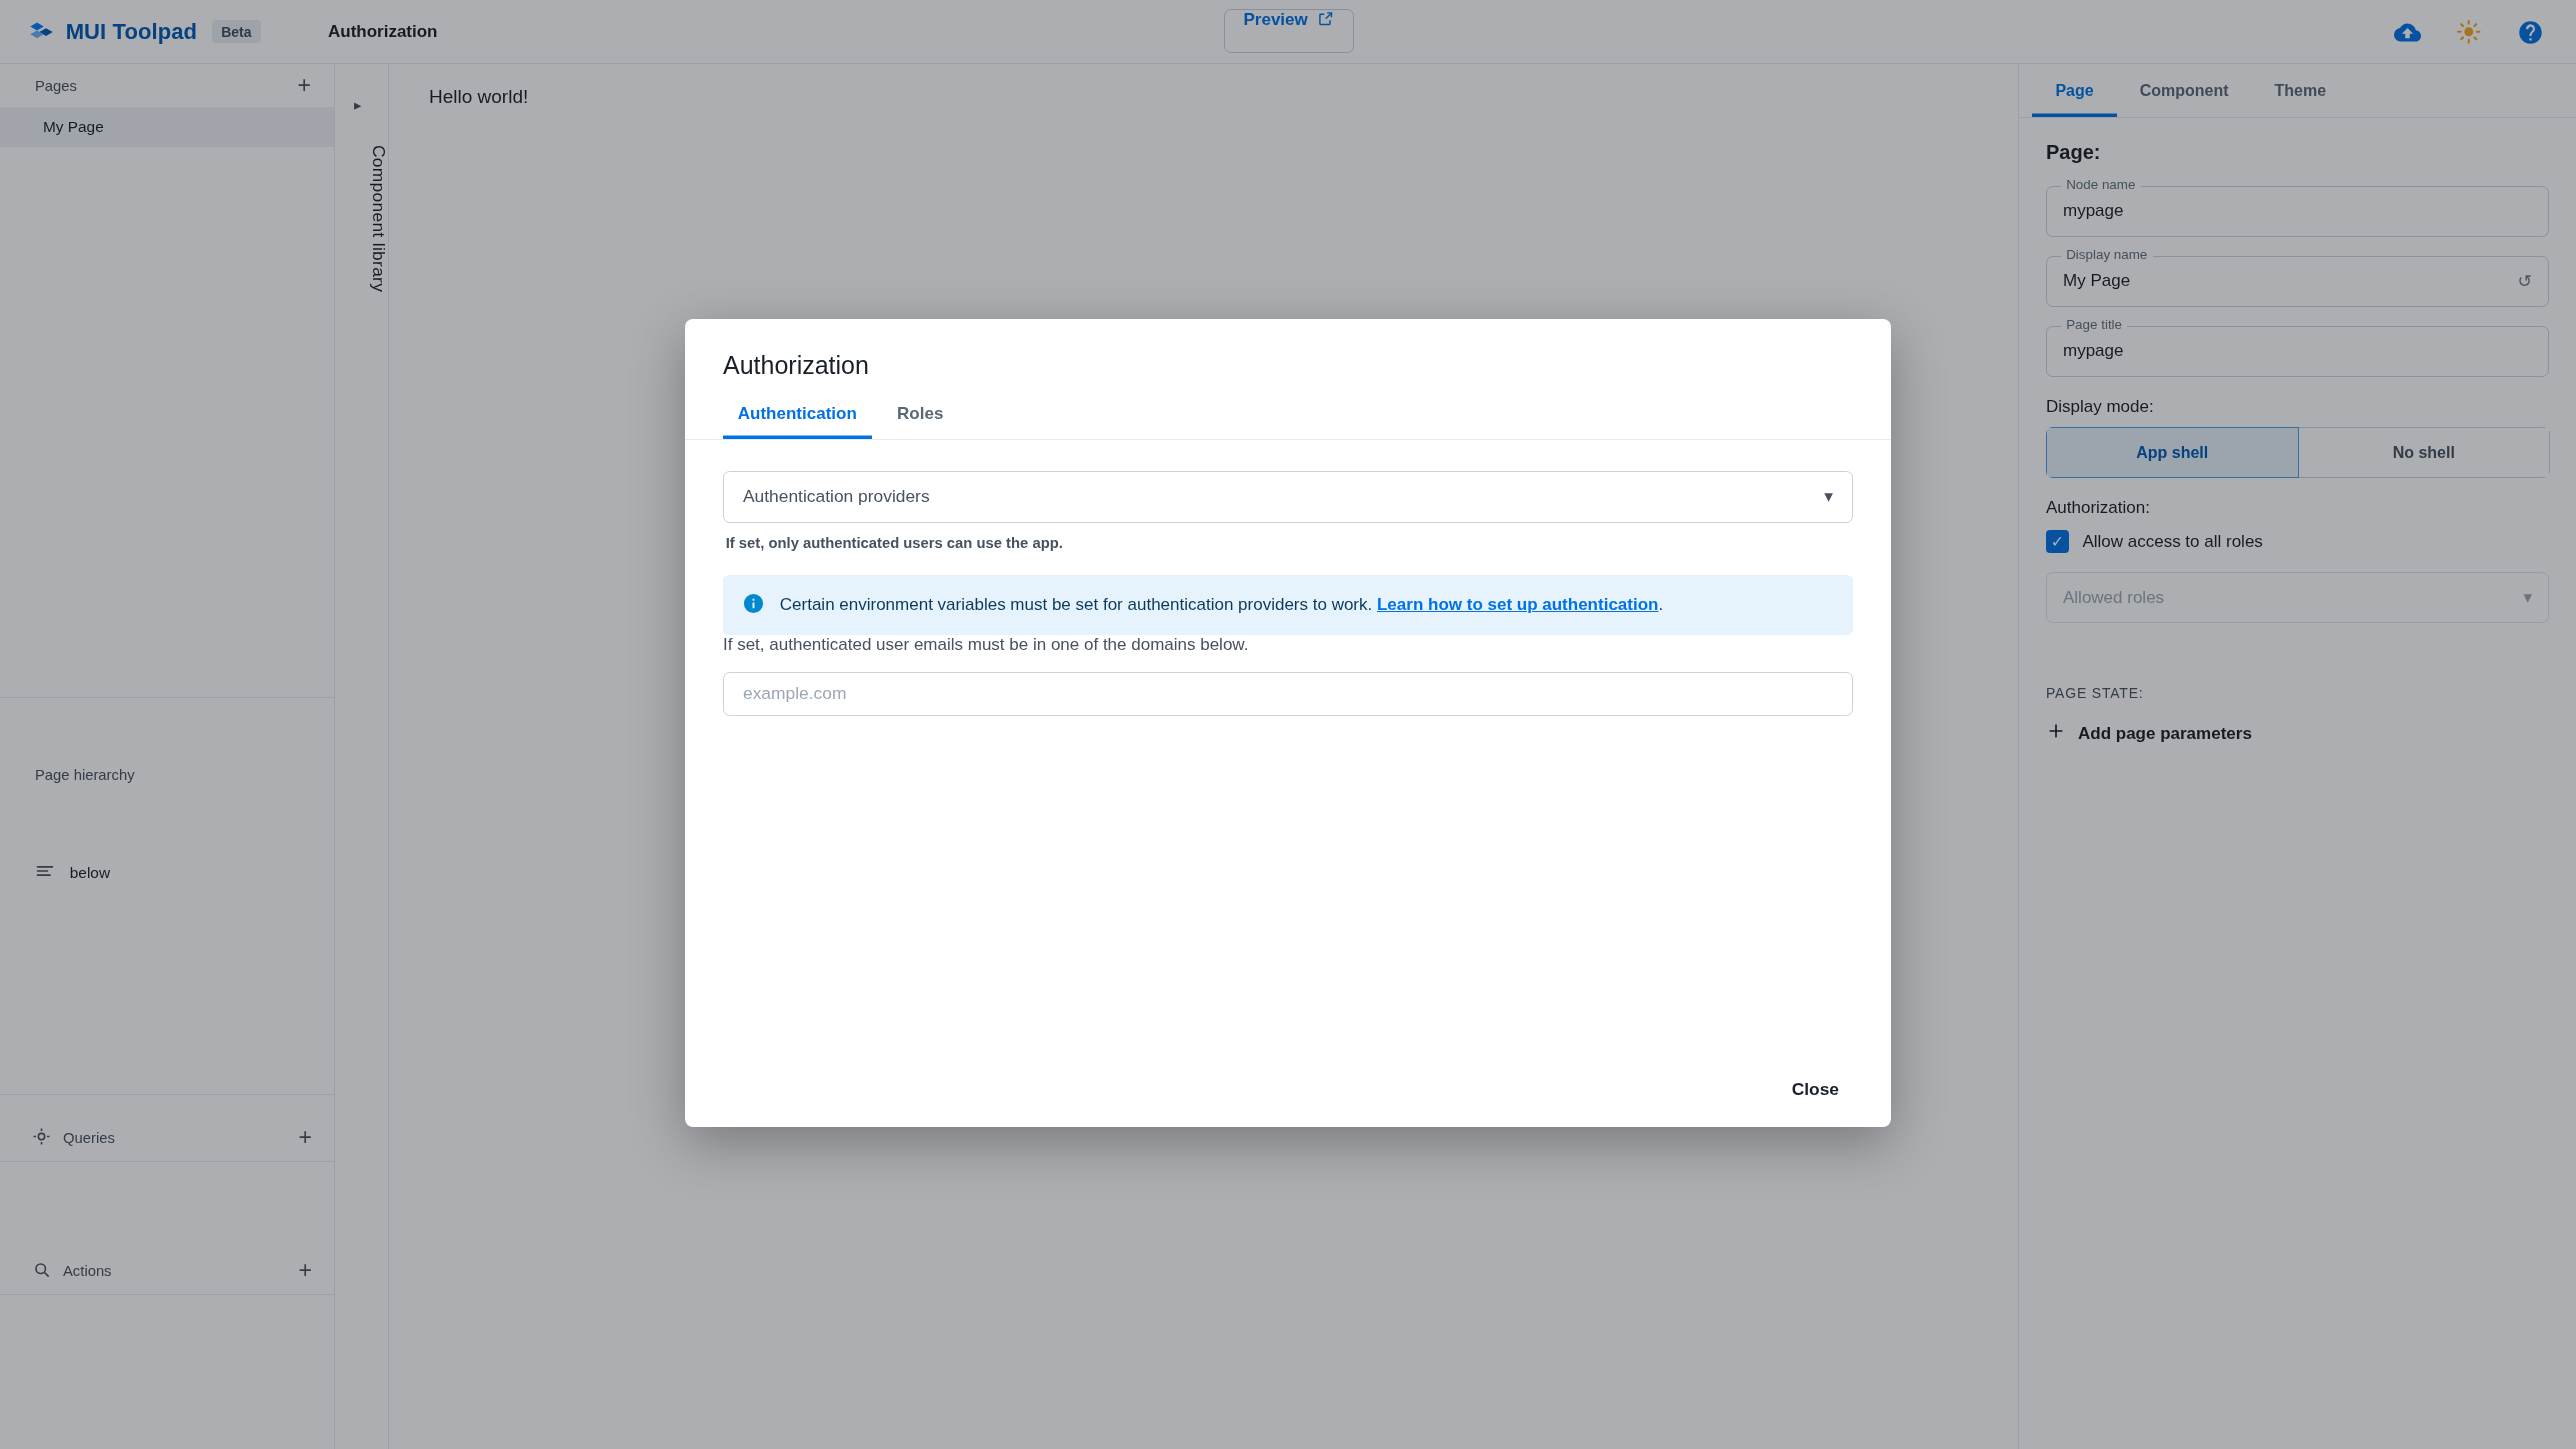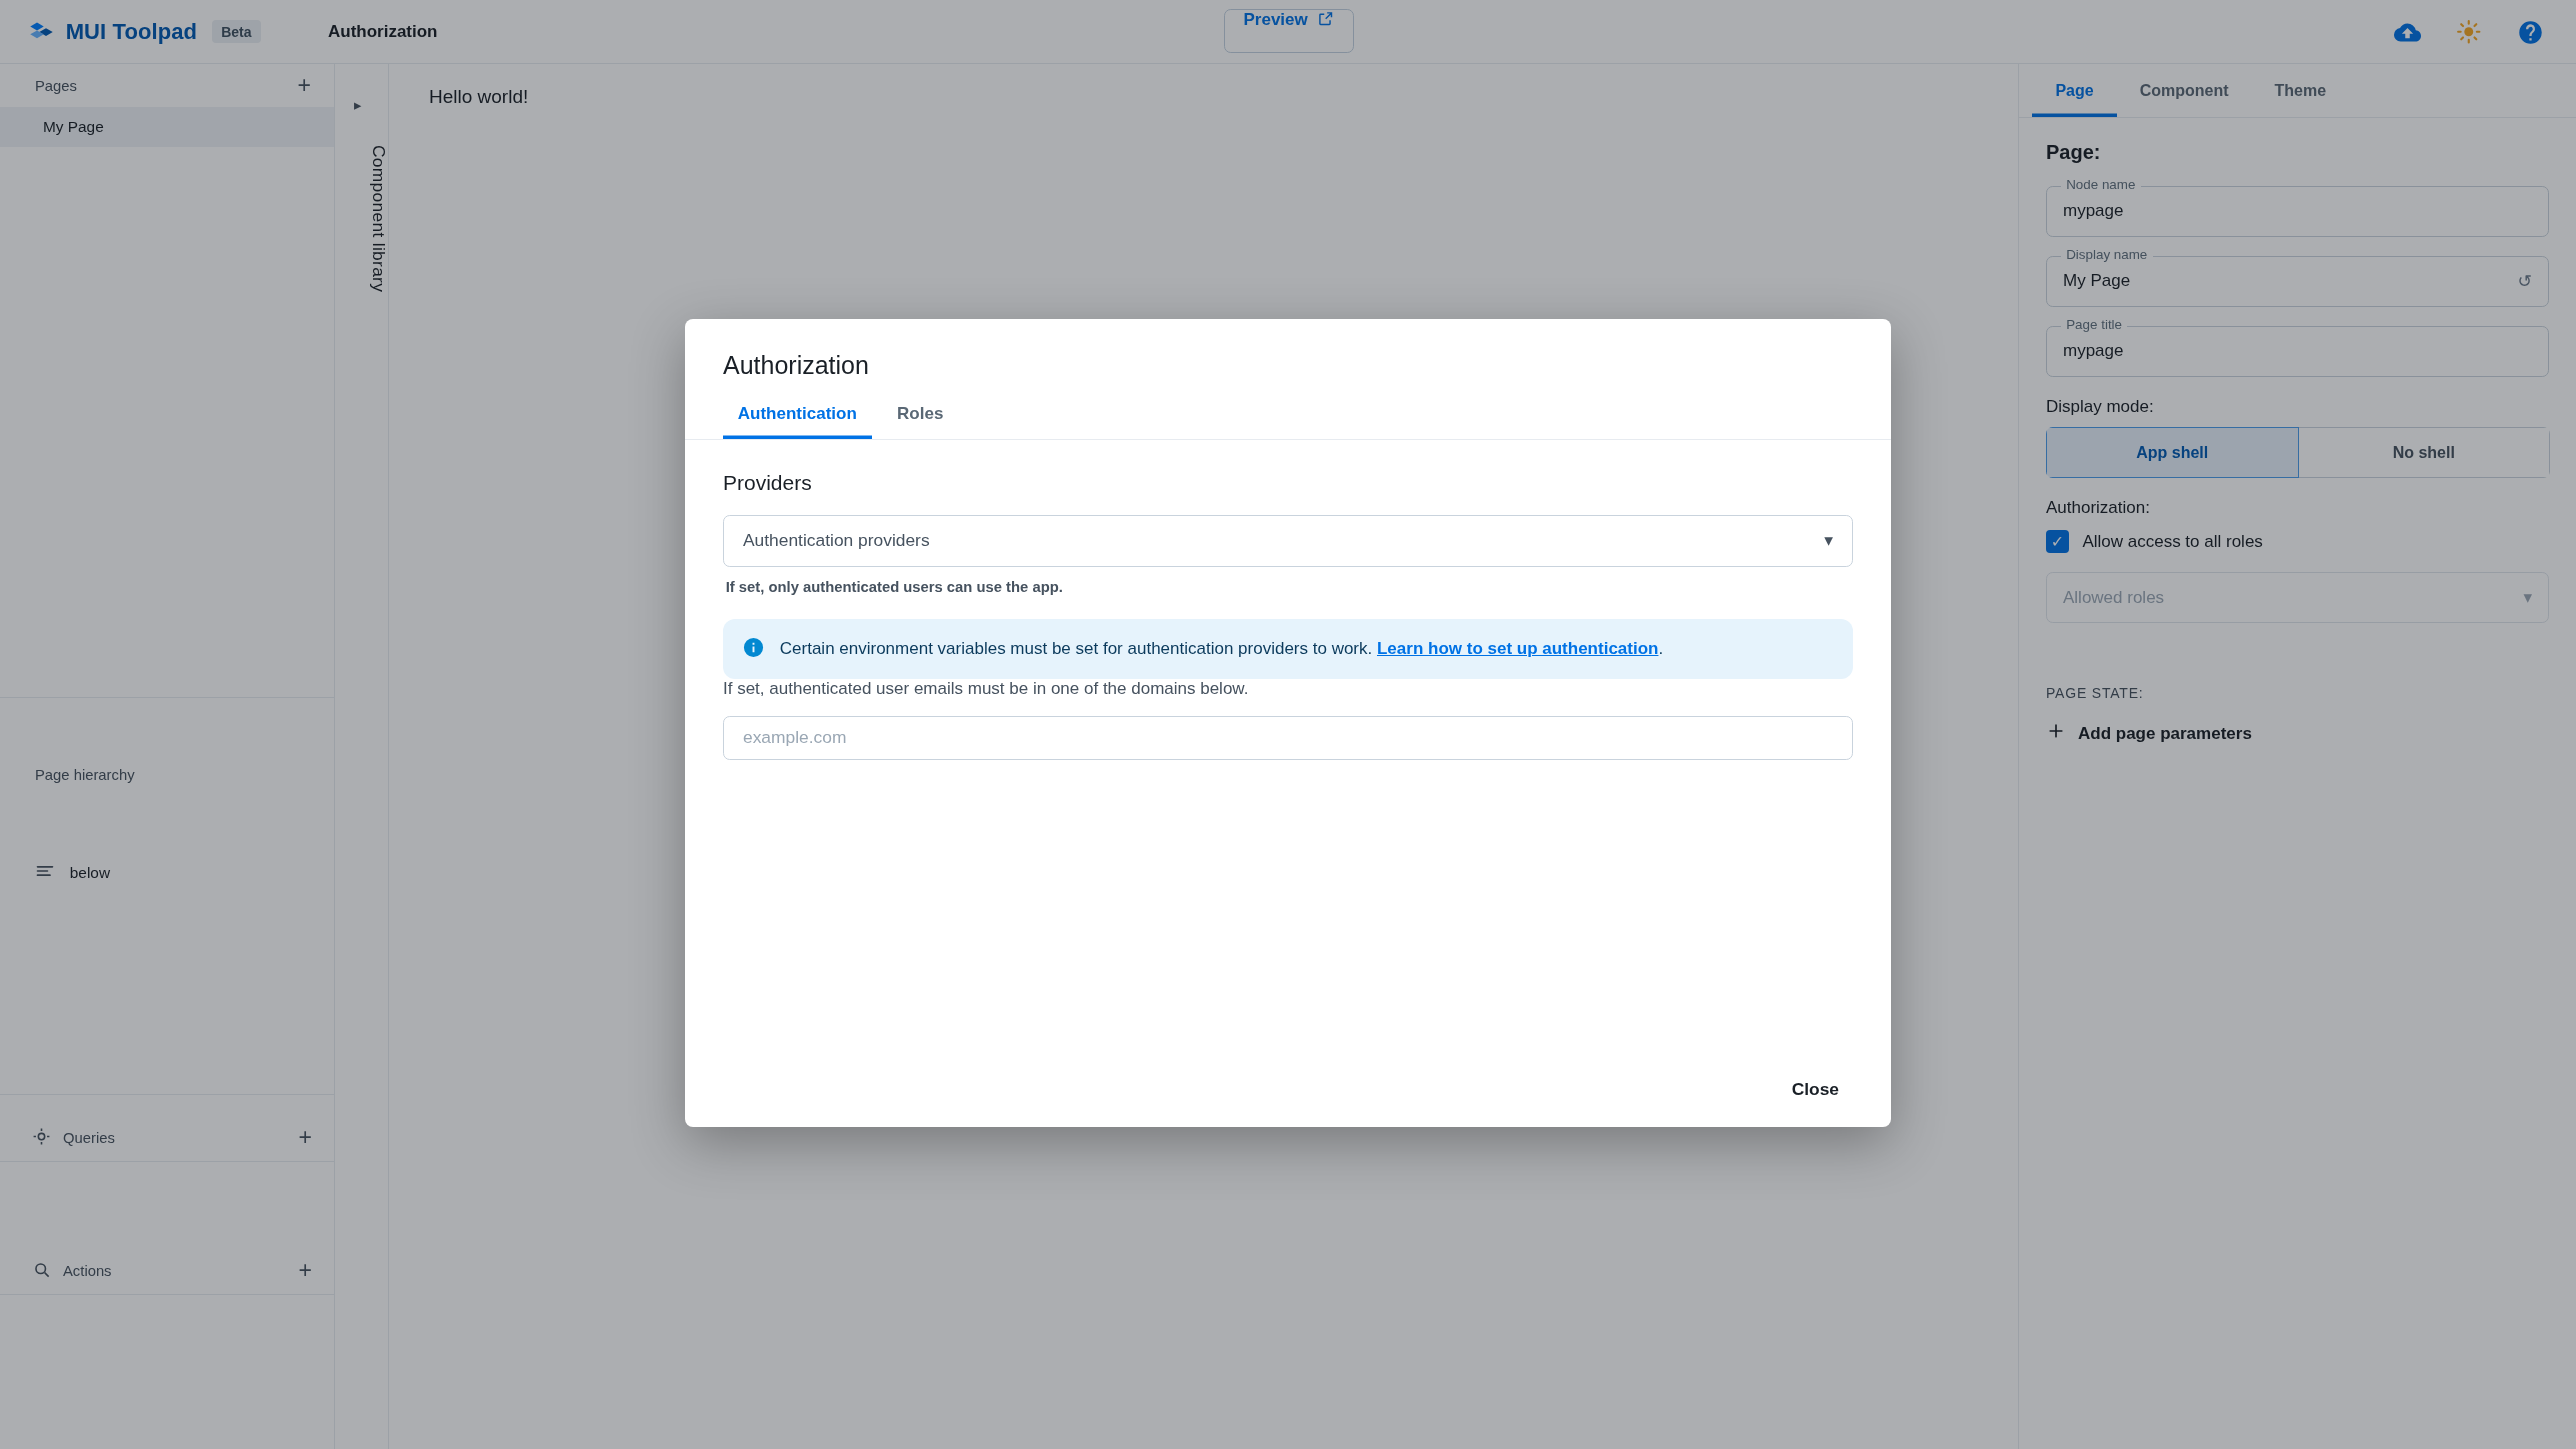--- a/index.html
+++ b/index.html
@@ -184,21 +184,21 @@
   .modal-body { padding: 31px 38px 0 38px; }
   .m-h { font-size: 21px; color: #1a2027; margin-bottom: 20px; }
   .m-select {
     height: 52px; border: 1.3px solid #c9d3dd; border-radius: 6.7px;
     display: flex; align-items: center; padding: 0 19px;
     font-size: 17.4px; color: #46525f; cursor: pointer;
   }
   .m-select .val { flex: 1; }
   .m-help { font-size: 14.8px; font-weight: 700; color: #46525f; margin: 12px 0 0 2.7px; }
   .alert {
-    margin-top: 24px; background: #e6f3fc; border-radius: 12px;
+    margin-top: 24px; background: #e6f3fc; border-radius: 6px;
     display: flex; align-items: center; gap: 14.8px; padding: 17.4px 19px;
   }
   .alert-text { font-size: 17px; color: #0b3a5c; }
   .alert-link { color: #0072E5; font-weight: 700; }
   .m-h2 { font-size: 21px; color: #1a2027; margin: 35px 0 12px; }
   .m-desc { font-size: 17px; color: #46525f; margin-bottom: 17.4px; }
   .m-input {
     height: 44px; border: 1.3px solid #c9d3dd; border-radius: 6.7px;
     display: flex; align-items: center; padding: 0 19px;
     font-size: 17.4px; color: #9aa7b4;
@@ -383,21 +383,20 @@
 <div class="overlay"></div>
 <div class="modal">
   <div class="modal-title">Authorization</div>
 
   <div class="modal-tabs">
     <div class="m-tab active">Authentication</div>
     <div class="m-tab">Roles</div>
   </div>
 
   <div class="modal-body">
-    <div class="m-h">Providers</div>
 
     <div class="m-select">
       <span class="val">Authentication providers</span>
       <span>▾</span>
     </div>
     <div class="m-help">If set, only authenticated users can use the app.</div>
 
     <div class="alert">
       <span>
         <svg width="23" height="23" viewBox="0 0 24 24" fill="#0288d1">

